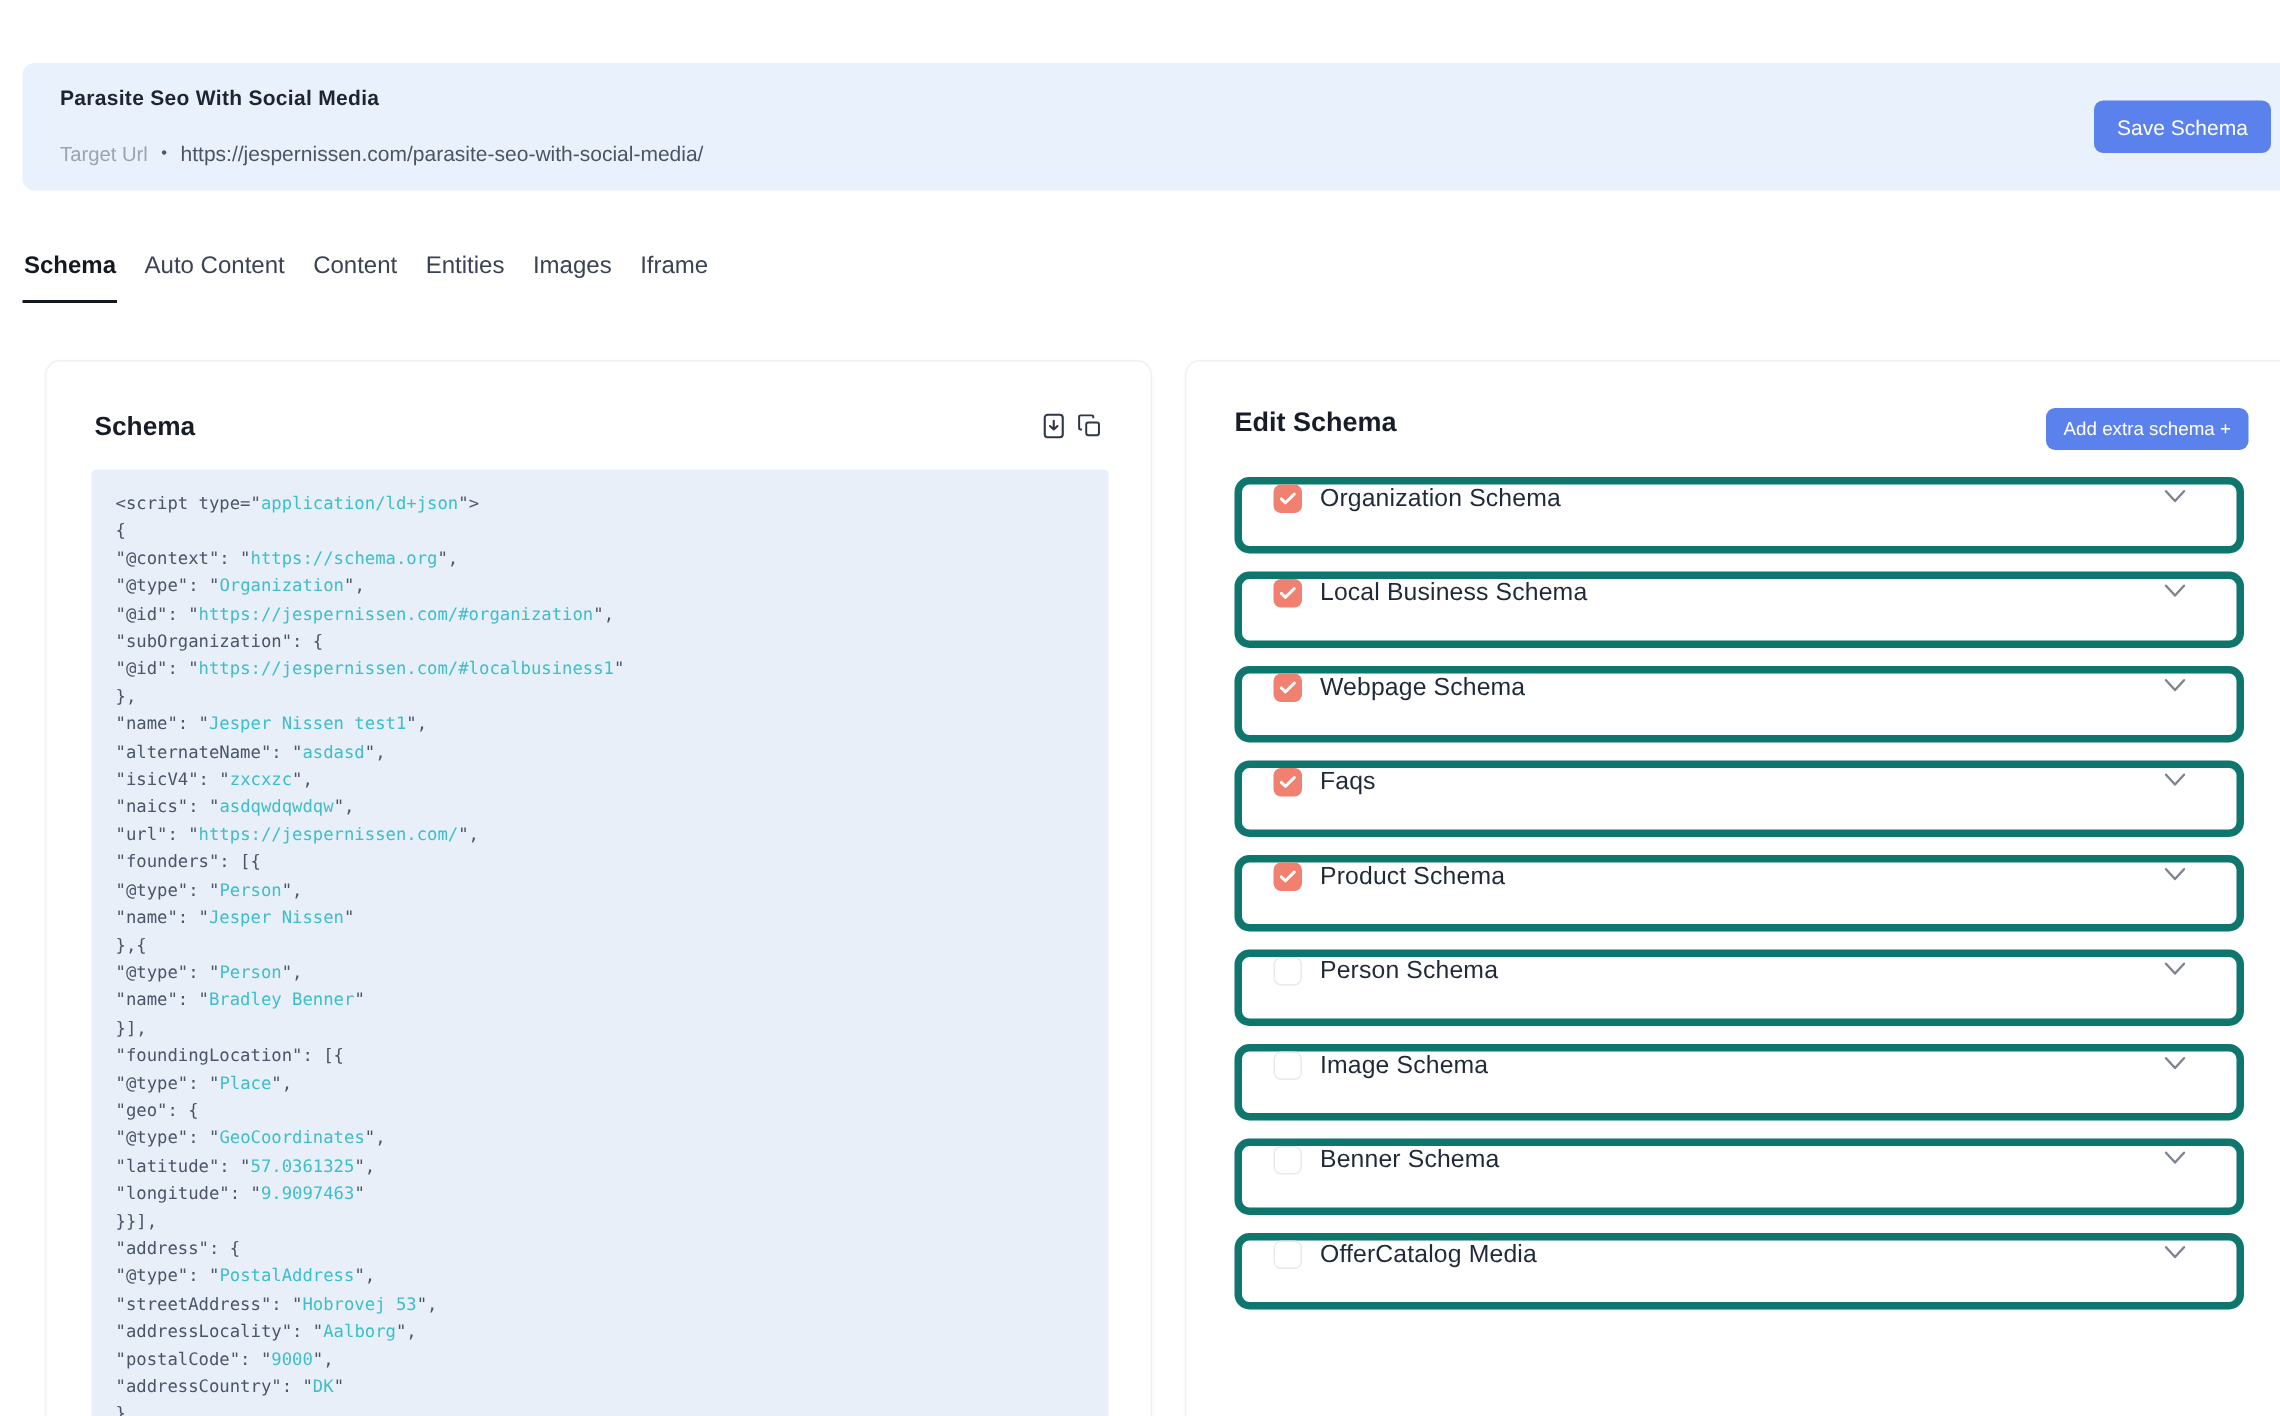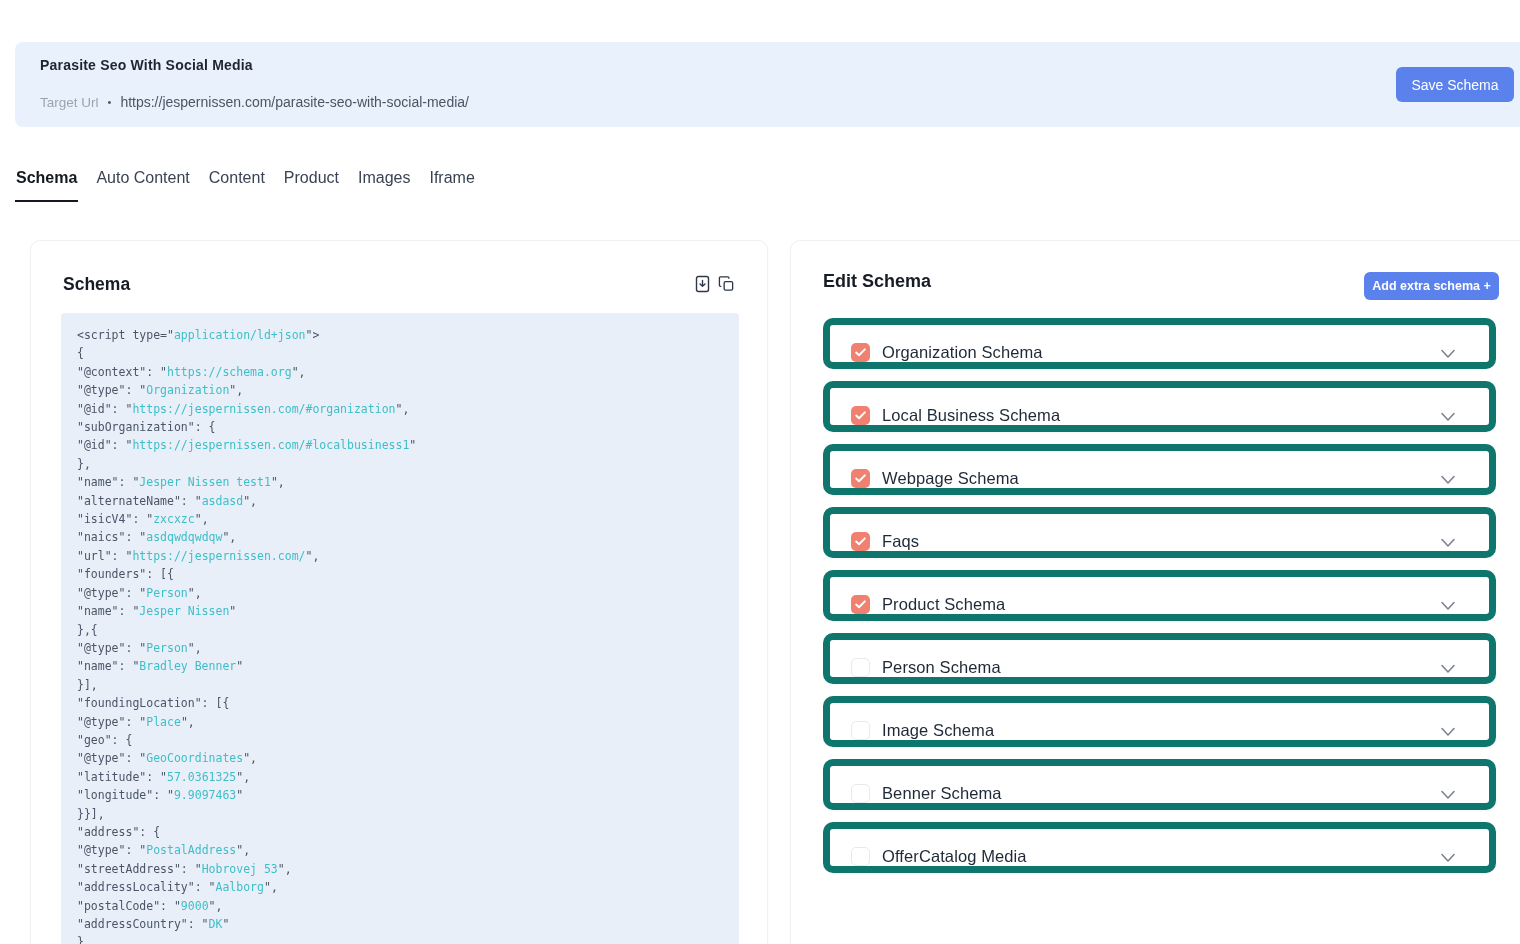--- a/index.html
+++ b/index.html
@@ -38,26 +38,26 @@
 
   .code { position:absolute; left:30px; top:72px; width:678px; height:700px;
     background:#e9eff8; border-radius:3px; padding:13px 16px;
     font-family:"DejaVu Sans Mono", monospace; font-size:11.5px; line-height:18.4px;
     color:#4a5568; white-space:pre; overflow:hidden; }
   .code .s { color:#3dbec8; }
 
   .edit-title { position:absolute; left:32px; top:30px; font-size:18px; font-weight:600; color:#171c26; }
   .add-btn { position:absolute; left:573px; top:31px; width:135px; height:28px;
     background:#5b82ec; border:none; border-radius:6px; color:#fff; font-size:12.5px;
-    font-weight:700; font-family:inherit; cursor:pointer; }
+    font-weight:400; font-family:inherit; cursor:pointer; }
 
   .rows { position:absolute; left:32px; top:77px; width:673px; }
-  .srow { width:100%; height:51px; background:#fff; border:7px solid #0f766e; border-radius:10px;
+  .srow { width:100%; height:51px; background:#fff; border:5px solid #0f766e; border-radius:10px;
     box-shadow:0 1px 2px rgba(30,41,59,.03); margin-bottom:12px;
-    display:flex; align-items:flex-end; padding:0 28px 0 21px; cursor:pointer; }
+    display:flex; align-items:flex-start; padding:0 28px 0 21px; cursor:pointer; }
   .cbox { width:19px; height:19px; border-radius:5px; margin-right:12px; flex:0 0 auto;
     display:flex; align-items:center; justify-content:center; }
   .cbox.on { background:#f0806f; }
   .cbox.off { background:#fff; border:1.5px solid #e8eaee; }
   .srow .lbl { font-size:16.5px; color:#1f2937; letter-spacing:.1px; }
   .srow .chev { margin-left:auto; color:#7d8490; display:flex; }
 </style>
 </head>
 <body>
 
@@ -68,21 +68,21 @@
     <span class="dot">•</span>
     <span class="url">https://jespernissen.com/parasite-seo-with-social-media/</span>
   </div>
   <button class="save-btn">Save Schema</button>
 </div>
 
 <div class="tabs" id="tabs">
     <div class="tab active">Schema</div>
     <div class="tab">Auto Content</div>
     <div class="tab">Content</div>
-    <div class="tab">Product</div>
+    <div class="tab">Entities</div>
     <div class="tab">Images</div>
     <div class="tab">Iframe</div>
   </div>
 
 <div class="card card-left">
   <div class="schema-title">Schema</div>
   <div class="code-icons">
     <button class="icon-btn" title="">
       <svg width="17" height="18" viewBox="0 0 17 18" fill="none" stroke="currentColor" stroke-width="1.4">
         <rect x="2.5" y="1.5" width="12" height="15" rx="2"></rect>

